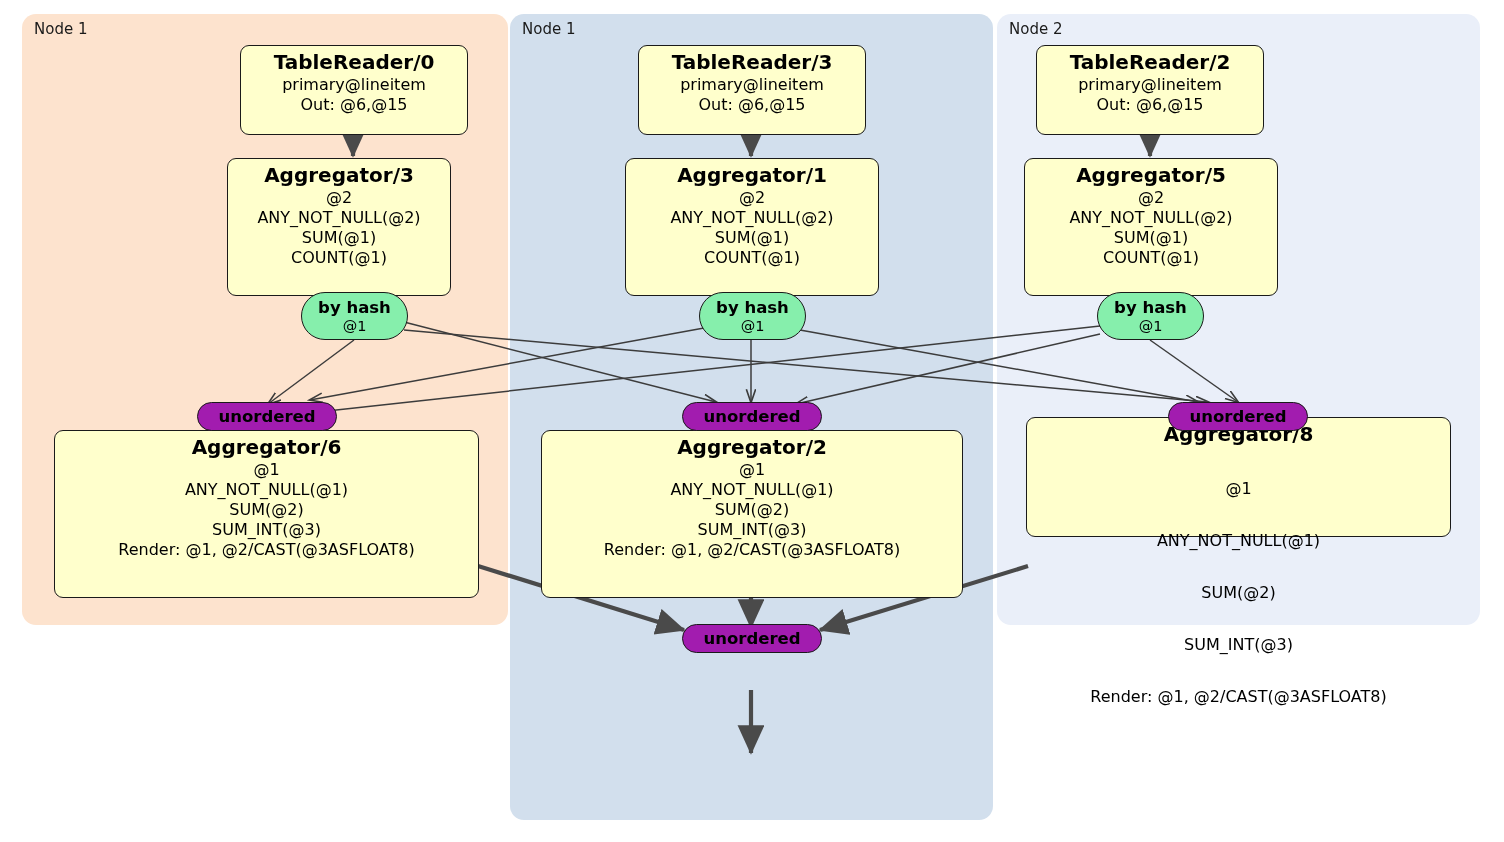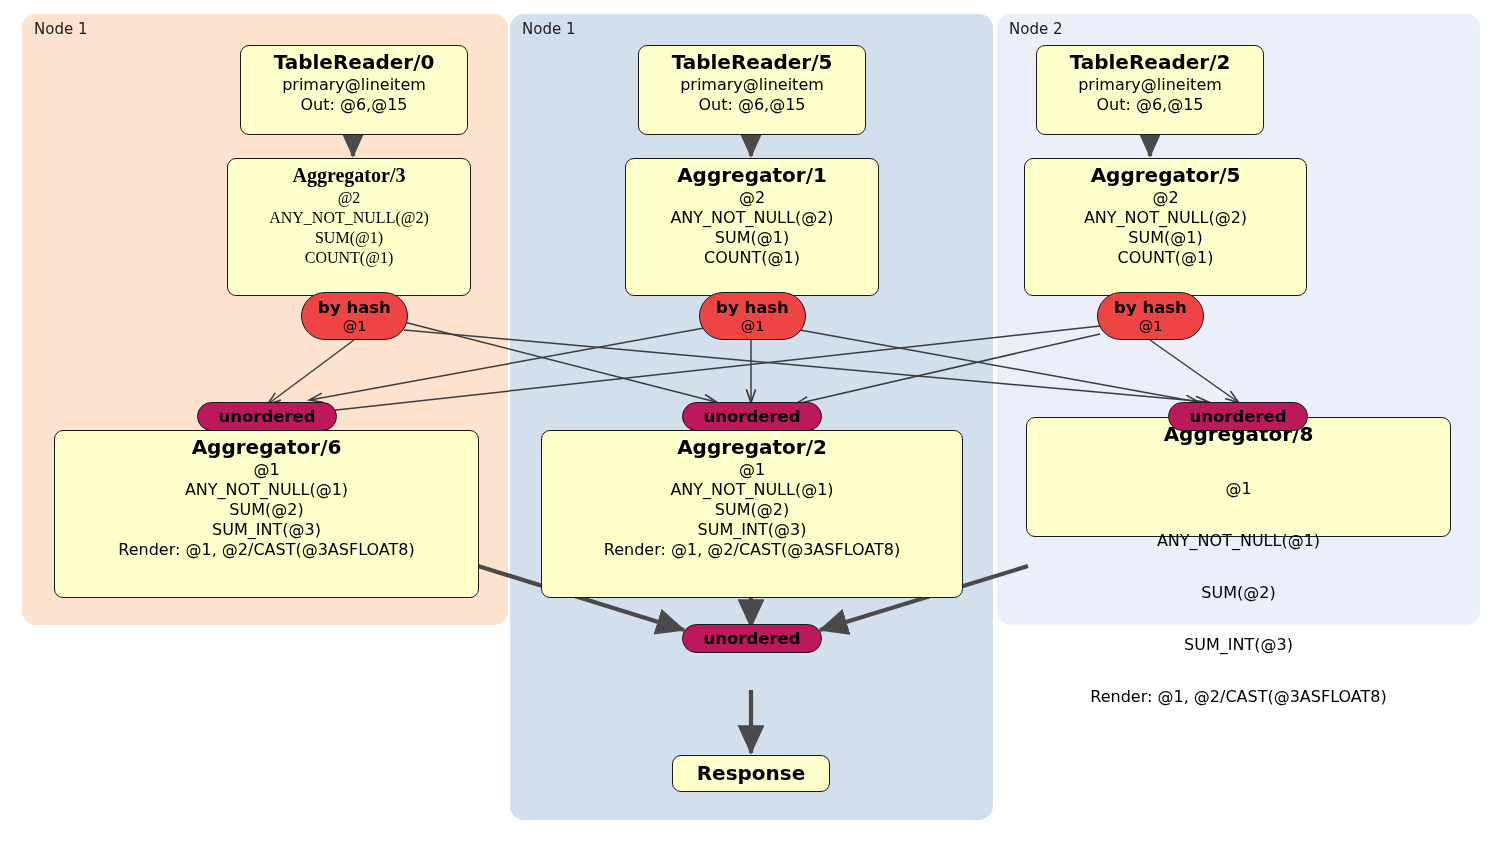--- a/index.html
+++ b/index.html
@@ -72,24 +72,24 @@
     border: 1.6px solid #1a1a1a;
     border-radius: 999px;
     display: flex;
     flex-direction: column;
     align-items: center;
     justify-content: center;
     color: #000000;
     z-index: 5;
   }
   .pill-hash {
-    background: #ef4444;
+    background: #86efac;
   }
   .pill-unordered {
-    background: #be185d;
+    background: #a21caf;
   }
   .pill-title {
     font-weight: bold;
     font-size: 16.5px;
     line-height: 1.2;
     white-space: nowrap;
   }
   .pill-sub {
     font-size: 14.5px;
     line-height: 1.15;
@@ -147,48 +147,48 @@
     <line x1="751" y1="690" x2="751" y2="753" stroke="#4a4a4a" stroke-width="4.2" marker-end="url(#ah-thick)"></line>
   </svg>
 
   <div class="proc-box" style="left:240px; top:45px; width:228px; height:90px;">
     <div class="proc-title">TableReader/0</div>
     <div class="proc-line">primary@lineitem</div>
     <div class="proc-line">Out: @6,@15</div>
   </div>
 
   <div class="proc-box" style="left:638px; top:45px; width:228px; height:90px;">
-    <div class="proc-title">TableReader/5</div>
+    <div class="proc-title">TableReader/3</div>
     <div class="proc-line">primary@lineitem</div>
     <div class="proc-line">Out: @6,@15</div>
   </div>
 
   <div class="proc-box" style="left:1036px; top:45px; width:228px; height:90px;">
     <div class="proc-title">TableReader/2</div>
     <div class="proc-line">primary@lineitem</div>
     <div class="proc-line">Out: @6,@15</div>
   </div>
 
-  <div class="proc-box" style="left:227px; top:158px; width:244px; height:138px;font-family:Liberation Serif, serif;">
+  <div class="proc-box" style="left:227px; top:158px; width:224px; height:138px;">
     <div class="proc-title">Aggregator/3</div>
     <div class="proc-line">@2</div>
     <div class="proc-line">ANY_NOT_NULL(@2)</div>
     <div class="proc-line">SUM(@1)</div>
     <div class="proc-line">COUNT(@1)</div>
   </div>
 
   <div class="proc-box" style="left:625px; top:158px; width:254px; height:138px;">
     <div class="proc-title">Aggregator/1</div>
     <div class="proc-line">@2</div>
     <div class="proc-line">ANY_NOT_NULL(@2)</div>
     <div class="proc-line">SUM(@1)</div>
     <div class="proc-line">COUNT(@1)</div>
   </div>
 
-  <div class="proc-box" style="left:1024px; top:158px; width:283px; height:138px;">
+  <div class="proc-box" style="left:1024px; top:158px; width:254px; height:138px;">
     <div class="proc-title">Aggregator/5</div>
     <div class="proc-line">@2</div>
     <div class="proc-line">ANY_NOT_NULL(@2)</div>
     <div class="proc-line">SUM(@1)</div>
     <div class="proc-line">COUNT(@1)</div>
   </div>
 
   <div class="pill pill-hash z-top" style="left:301px; top:292px; width:107px; height:48px;">
     <div class="pill-title">by hash</div>
     <div class="pill-sub">@1</div>
@@ -241,17 +241,14 @@
     <div class="proc-line">SUM(@2)</div>
     <div class="proc-line">SUM_INT(@3)</div>
     <div class="proc-line">Render: @1, @2/CAST(@3ASFLOAT8)</div>
   </div>
 
   <div class="pill pill-unordered" style="left:682px; top:624px; width:140px; height:29px;">
     <div class="pill-title">unordered</div>
   </div>
 
 
-  <div class="proc-box" style="left:672px; top:755px; width:158px; height:37px; justify-content:center; padding:0;">
-    <div class="proc-title">Response</div>
-  </div>
 
 </div>
 
 </body></html>

